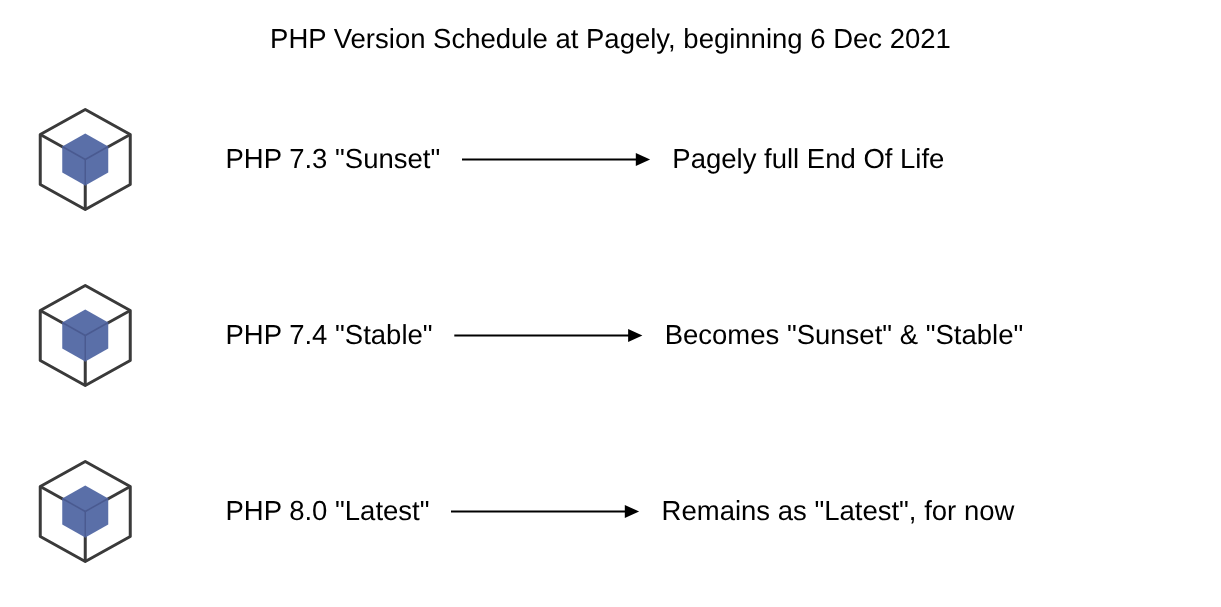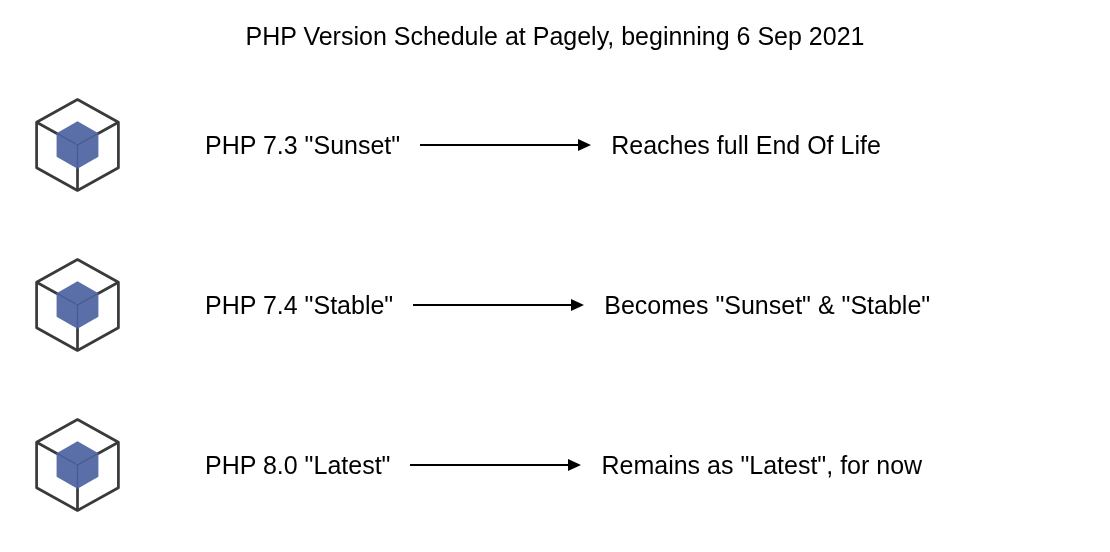--- a/index.html
+++ b/index.html
@@ -55,21 +55,21 @@
       margin-left: 18px;
       margin-right: 18px;
     }
     .label-right {
       white-space: nowrap;
     }
   </style>
 </head>
 <body>
 
-<div class="title">PHP Version Schedule at Pagely, beginning 6 Sep 2021</div>
+<div class="title">PHP Version Schedule at Pagely, beginning 6 Dec 2021</div>
 
 <div class="row row1">
   <div class="icon-box">
     <svg viewBox="0 0 100 110" width="95" height="100">
       <polygon points="50,5 95,30 95,80 50,105 5,80 5,30" fill="none" stroke="#3A3A3A" stroke-width="3" stroke-linejoin="round"></polygon>
       <line x1="5" y1="30" x2="50" y2="55" stroke="#3A3A3A" stroke-width="3"></line>
       <line x1="95" y1="30" x2="50" y2="55" stroke="#3A3A3A" stroke-width="3"></line>
       <line x1="50" y1="55" x2="50" y2="105" stroke="#3A3A3A" stroke-width="3"></line>
       <polygon points="50,29 73,42 73,68 50,81 27,68 27,42" fill="#5A6FA8"></polygon>
       <line x1="27" y1="42" x2="50" y2="55" stroke="#4a5a90" stroke-width="1.5"></line>
@@ -77,21 +77,21 @@
       <line x1="50" y1="55" x2="50" y2="81" stroke="#4a5a90" stroke-width="1.5"></line>
     </svg>
   </div>
   <div class="label label-left">PHP 7.3 "Sunset"</div>
   <div class="arrow-container">
     <svg viewBox="0 0 175 20" width="175" height="20">
       <line x1="2" y1="10" x2="165" y2="10" stroke="#000000" stroke-width="2"></line>
       <polygon points="173,10 160,4 160,16" fill="#000000"></polygon>
     </svg>
   </div>
-  <div class="label label-right">Reaches full End Of Life</div>
+  <div class="label label-right">Pagely full End Of Life</div>
 </div>
 
 <div class="row row2">
   <div class="icon-box">
     <svg viewBox="0 0 100 110" width="95" height="100">
       <polygon points="50,5 95,30 95,80 50,105 5,80 5,30" fill="none" stroke="#3A3A3A" stroke-width="3" stroke-linejoin="round"></polygon>
       <line x1="5" y1="30" x2="50" y2="55" stroke="#3A3A3A" stroke-width="3"></line>
       <line x1="95" y1="30" x2="50" y2="55" stroke="#3A3A3A" stroke-width="3"></line>
       <line x1="50" y1="55" x2="50" y2="105" stroke="#3A3A3A" stroke-width="3"></line>
       <polygon points="50,29 73,42 73,68 50,81 27,68 27,42" fill="#5A6FA8"></polygon>

